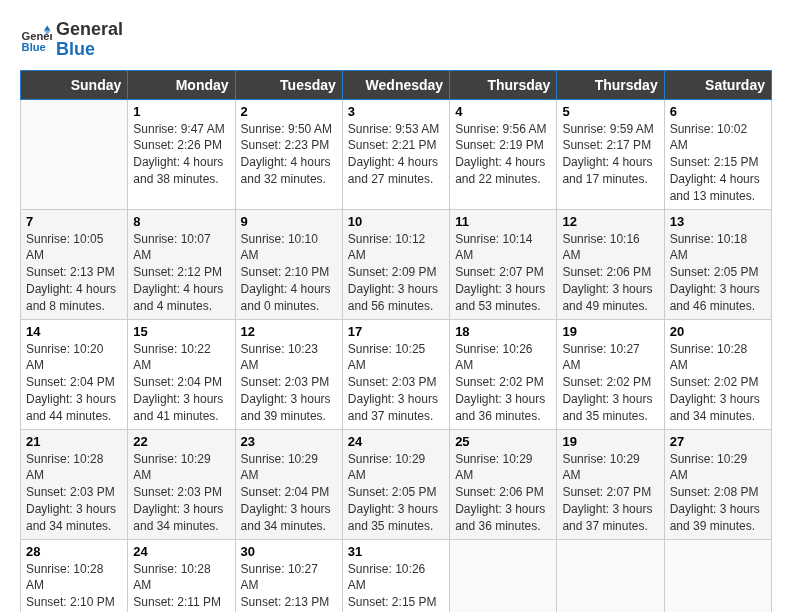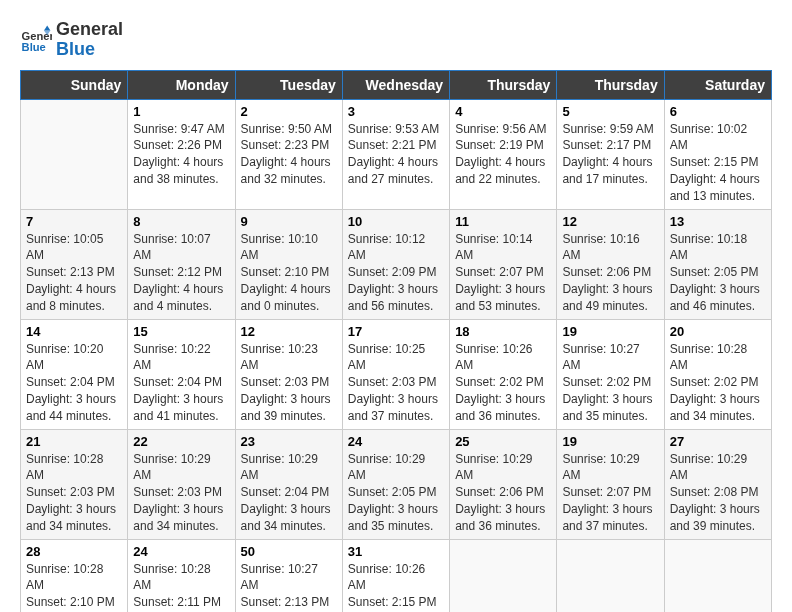--- a/index.html
+++ b/index.html
@@ -240,21 +240,21 @@
       <tr>
         <td>
           <span class="day-num">28</span>
           <div class="day-info">Sunrise: 10:28 AM<br>Sunset: 2:10 PM<br>Daylight: 3 hours<br>and 41 minutes.</div>
         </td>
         <td>
           <span class="day-num">24</span>
           <div class="day-info">Sunrise: 10:28 AM<br>Sunset: 2:11 PM<br>Daylight: 3 hours<br>and 43 minutes.</div>
         </td>
         <td>
-          <span class="day-num">50</span>
+          <span class="day-num">30</span>
           <div class="day-info">Sunrise: 10:27 AM<br>Sunset: 2:13 PM<br>Daylight: 3 hours<br>and 46 minutes.</div>
         </td>
         <td>
           <span class="day-num">31</span>
           <div class="day-info">Sunrise: 10:26 AM<br>Sunset: 2:15 PM<br>Daylight: 3 hours<br>and 49 minutes.</div>
         </td>
         <td class="empty"></td>
         <td class="empty"></td>
         <td class="empty"></td>
       </tr>

